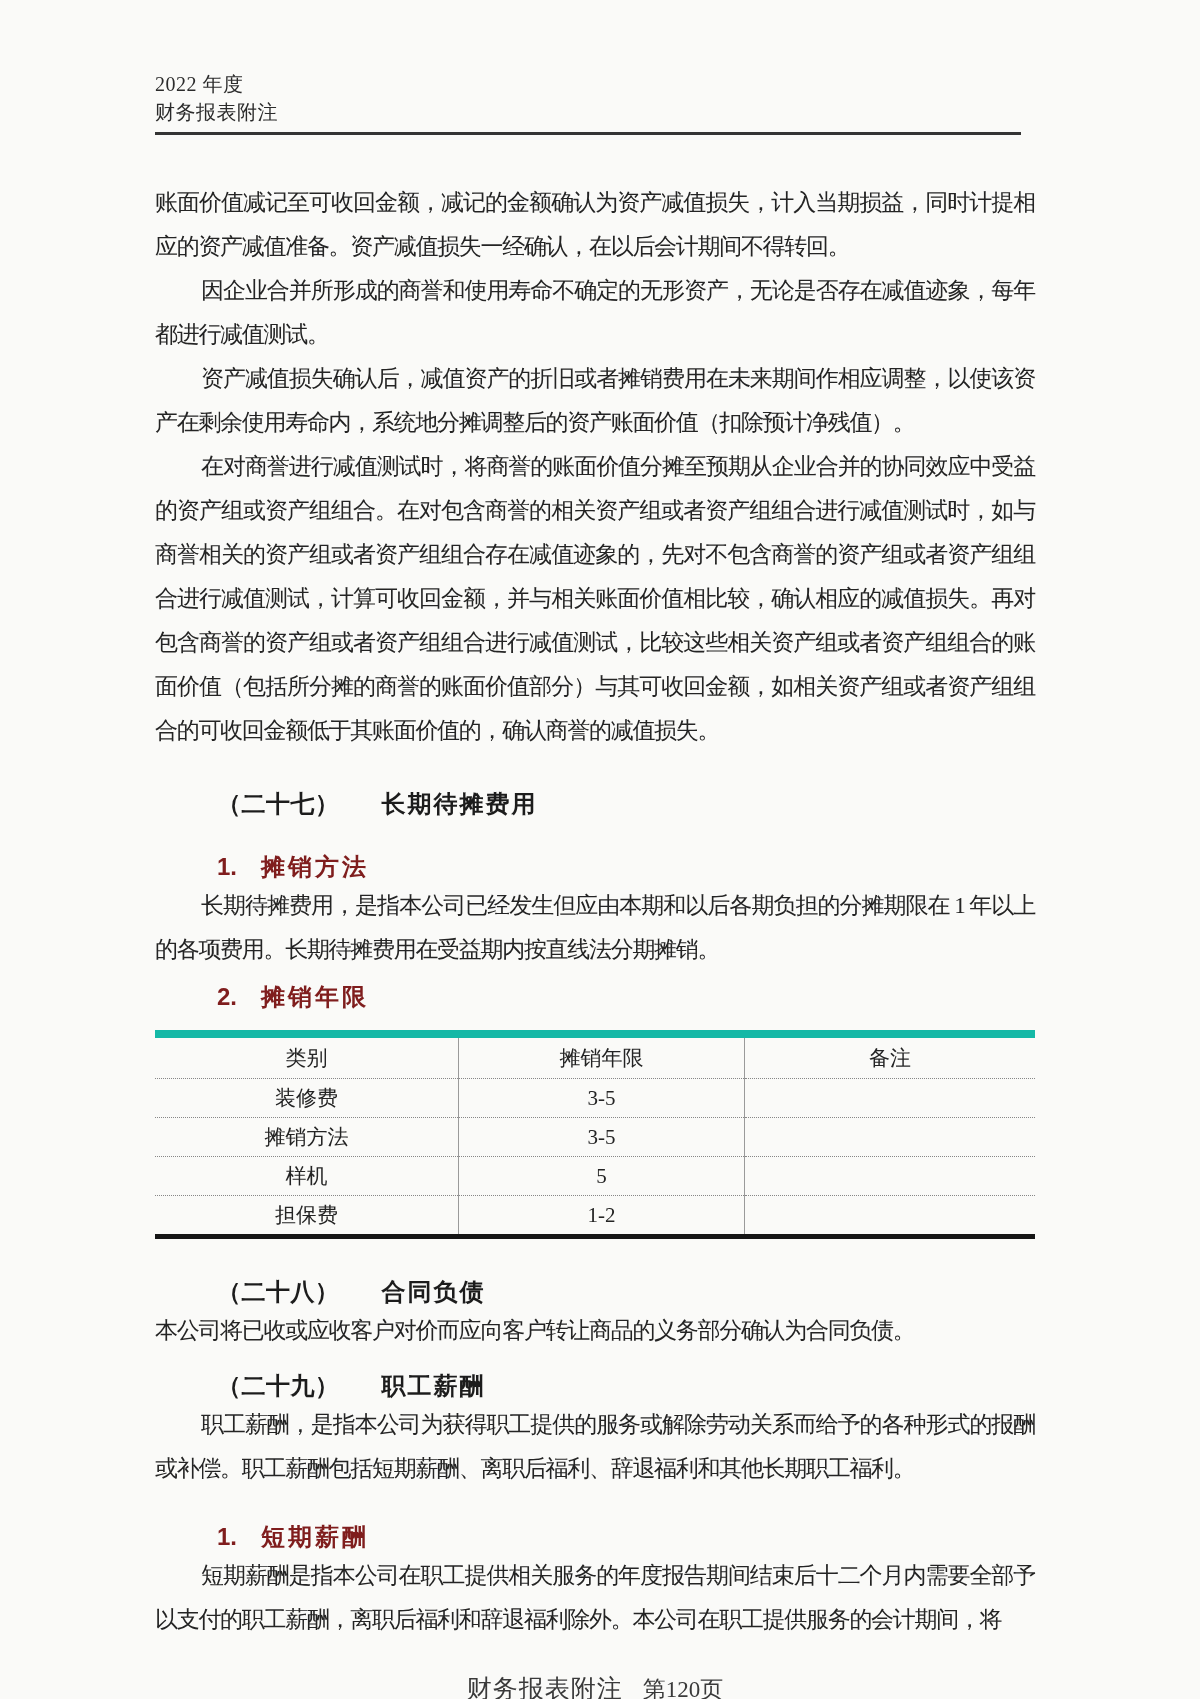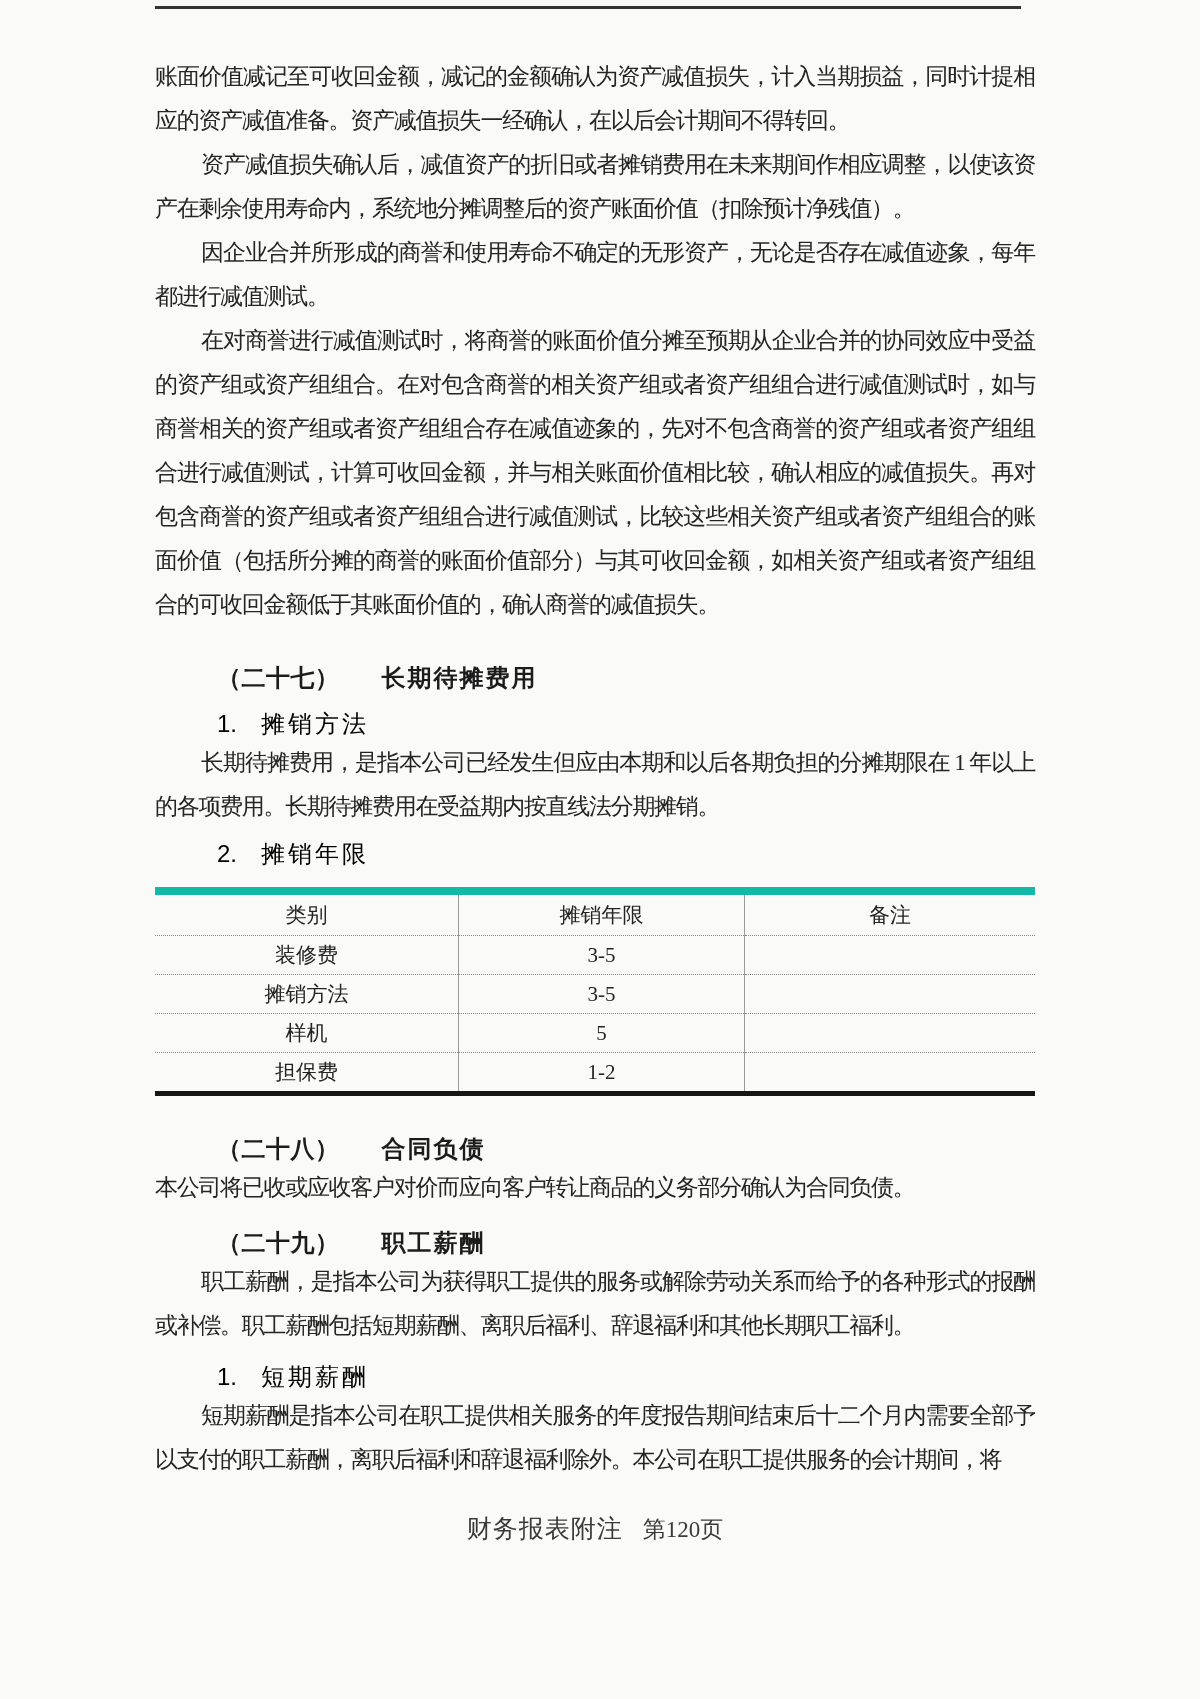--- a/index.html
+++ b/index.html
@@ -49,26 +49,26 @@
     font-family: "Liberation Sans", "DejaVu Sans", sans-serif;
     font-weight: bold;
     font-size: 24px;
     line-height: 34px;
     color: #1c1c1c;
     letter-spacing: 0.5px;
   }
   .sec-heading .sec-num { margin-right: 42px; }
   .sec-heading .sec-title { letter-spacing: 2px; }
   .sub-heading {
-    margin: 12px 0 0 62px;
+    margin: 29px 0 0 62px;
     font-family: "Liberation Sans", "DejaVu Sans", sans-serif;
-    font-weight: normal;
+    font-weight: bold;
     font-size: 24px;
     line-height: 34px;
-    color: #000000;
+    color: #7f1d1d;
   }
   .sub-heading .sub-num { margin-right: 24px; }
   .sub-heading .sub-title { letter-spacing: 3px; }
   .mt6  { margin-top: 6px; }
   .mt8  { margin-top: 8px; }
   .mt16 { margin-top: 16px; }
   .mt36 { margin-top: 36px; }
   
   table.amort {
     width: 100%;
@@ -106,27 +106,31 @@
   .footer-page {
     font-size: 23px;
     margin-left: 20px;
   }
 </style>
 </head>
 <body>
 
 <div class="page">
 
+  <div class="doc-header">
+    <div>2022 年度</div>
+    <div>财务报表附注</div>
+  </div>
   <div class="header-rule"></div>
 
   <div class="body-copy">
 
     <p class="para">账面价值减记至可收回金额，减记的金额确认为资产减值损失，计入当期损益，同时计提相应的资产减值准备。资产减值损失一经确认，在以后会计期间不得转回。</p>
+    <p class="para indent">因企业合并所形成的商誉和使用寿命不确定的无形资产，无论是否存在减值迹象，每年都进行减值测试。</p>
     <p class="para indent">资产减值损失确认后，减值资产的折旧或者摊销费用在未来期间作相应调整，以使该资产在剩余使用寿命内，系统地分摊调整后的资产账面价值（扣除预计净残值）。</p>
-    <p class="para indent">因企业合并所形成的商誉和使用寿命不确定的无形资产，无论是否存在减值迹象，每年都进行减值测试。</p>
     <p class="para indent">在对商誉进行减值测试时，将商誉的账面价值分摊至预期从企业合并的协同效应中受益的资产组或资产组组合。在对包含商誉的相关资产组或者资产组组合进行减值测试时，如与商誉相关的资产组或者资产组组合存在减值迹象的，先对不包含商誉的资产组或者资产组组合进行减值测试，计算可收回金额，并与相关账面价值相比较，确认相应的减值损失。再对包含商誉的资产组或者资产组组合进行减值测试，比较这些相关资产组或者资产组组合的账面价值（包括所分摊的商誉的账面价值部分）与其可收回金额，如相关资产组或者资产组组合的可收回金额低于其账面价值的，确认商誉的减值损失。</p>
 
     <div class="sec-heading">
       <span class="sec-num">（二十七）</span><span class="sec-title">长期待摊费用</span>
     </div>
     <div class="sub-heading">
       <span class="sub-num">1.</span><span class="sub-title">摊销方法</span>
     </div>
     <p class="para indent mt6">长期待摊费用，是指本公司已经发生但应由本期和以后各期负担的分摊期限在 1 年以上的各项费用。长期待摊费用在受益期内按直线法分期摊销。</p>
     <div class="sub-heading mt8">

